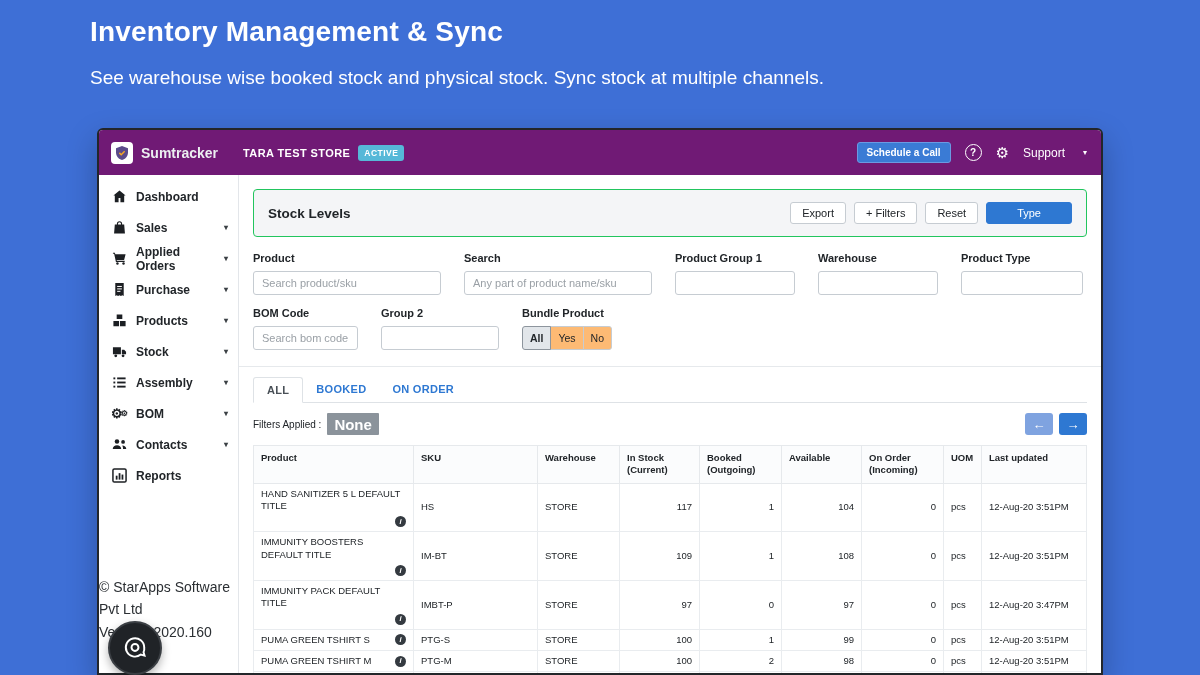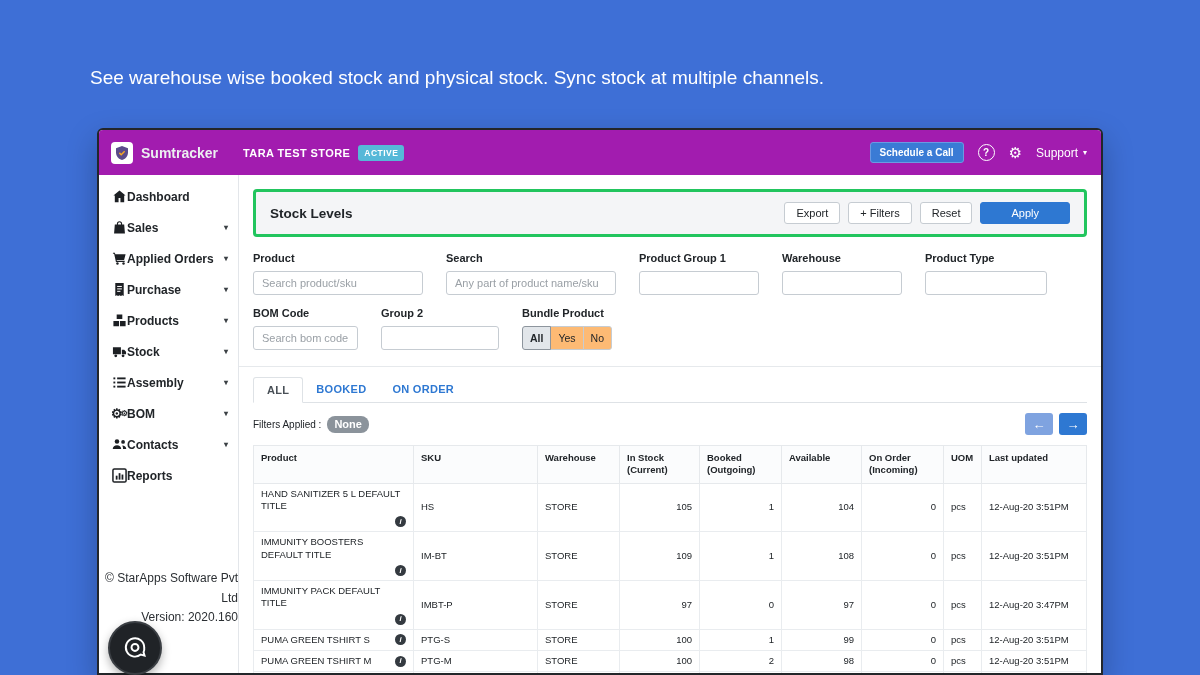--- a/index.html
+++ b/index.html
@@ -10,77 +10,77 @@
   
   .hero-title{position:absolute;left:90px;top:16px;color:#fff;font-size:28px;font-weight:700;letter-spacing:.2px}
   .hero-sub{position:absolute;left:90px;top:67px;color:#fff;font-size:19px;font-weight:500}
 
   
   .window{position:absolute;left:97px;top:128px;width:1006px;height:547px;background:#fff;
           border:2px solid #23262a;border-radius:6px 6px 0 0;overflow:hidden;display:flex;flex-direction:column;
           box-shadow:0 12px 30px rgba(0,0,0,.25)}
 
   
-  .navbar{height:45px;min-height:45px;background:#a21caf;display:flex;align-items:center;color:#fff}
+  .navbar{height:45px;min-height:45px;background:#701a75;display:flex;align-items:center;color:#fff}
   .brand{display:flex;align-items:center;gap:8px;width:140px;padding-left:12px}
   .logo{width:22px;height:22px;border-radius:4px;background:#fff;display:flex;align-items:center;justify-content:center}
   .logo svg{width:16px;height:16px}
   .brand-name{font-size:14px;font-weight:600;color:#eceff1}
   .store{display:flex;align-items:center;gap:8px;margin-left:4px}
   .store-name{font-size:11px;font-weight:700;letter-spacing:.4px}
   .badge-active{font-size:8.5px;font-weight:700;background:#56b8d8;color:#fff;padding:3px 6px;border-radius:3px;letter-spacing:.5px}
   .nav-right{margin-left:auto;display:flex;align-items:center;gap:14px;padding-right:14px}
   .btn-schedule{background:#3a7bd5;border:1px solid #6b9ae2;color:#fff;font-size:10px;font-weight:600;padding:4px 9px;border-radius:3px;font-family:inherit;cursor:pointer}
   .help{width:17px;height:17px;border-radius:50%;border:1.5px solid #fff;display:flex;align-items:center;justify-content:center;font-size:10px;font-weight:700;cursor:pointer}
   .gear{font-size:15px;line-height:1;cursor:pointer}
-  .support{font-size:12px;display:flex;gap:5px;align-items:center;cursor:pointer}
+  .support{font-size:12px;display:flex;gap:18px;align-items:center;cursor:pointer}
   .support .caret{font-size:8px}
 
   
   .win-body{flex:1;display:flex;min-height:0;background:#fff}
   .sidebar{width:140px;min-width:140px;border-right:1px solid #e3e6ea;position:relative;background:#fff;padding-top:6px}
-  .side-item{display:flex;align-items:center;gap:0;padding:0 10px 0 13px;height:31px;font-size:12px;font-weight:600;color:#212529;cursor:pointer}
+  .side-item{display:flex;align-items:center;gap:9px;padding:0 10px 0 13px;height:31px;font-size:12px;font-weight:600;color:#212529;cursor:pointer}
   .s-ico{width:15px;height:15px;display:flex;align-items:center;justify-content:center;color:#1c1f23}
   .s-ico svg{width:15px;height:15px;fill:currentColor}
   .s-caret{margin-left:auto;font-size:8px;color:#3b4045}
-  .side-footer{position:absolute;bottom:46px;left:0;right:0;text-align:right;font-size:12px;color:#2b2f33;line-height:1.6}
+  .side-footer{position:absolute;bottom:30px;left:0;right:0;text-align:left;font-size:14px;color:#2b2f33;line-height:1.6}
 
   
   .content{flex:1;overflow:hidden;display:flex;flex-direction:column;background:#fff}
-  .page-head{margin:14px 14px 0;background:#f4f5f7;border:3px solid #22c55e;border-radius:4px;height:48px;min-height:48px;display:flex;align-items:center;padding:0 14px}
+  .page-head{margin:14px 14px 0;background:#f4f5f7;border:1px solid #22c55e;border-radius:4px;height:48px;min-height:48px;display:flex;align-items:center;padding:0 14px}
   .page-title{font-size:13.5px;font-weight:700;color:#212529}
   .head-actions{margin-left:auto;display:flex;gap:8px}
   .btn{font-size:11px;border-radius:3px;border:1px solid #c6ccd2;background:#fff;color:#212529;padding:4px 11px;font-family:inherit;cursor:pointer}
   .btn-apply{background:#2e78d2;border-color:#2e78d2;color:#fff;padding:4px 30px}
 
   
   .filter-area{padding:15px 14px 0}
   .f-row{display:flex;gap:23px}
   .f-row + .f-row{margin-top:12px}
   .f-field{display:flex;flex-direction:column}
   .f-label{font-size:11px;font-weight:700;color:#212529;margin-bottom:7px}
   .f-input{height:24px;border:1px solid #c6ccd2;border-radius:3px;padding:0 8px;font-size:11px;font-family:inherit;color:#212529;outline:none}
   .f-input::placeholder{color:#9aa0a6}
-  .w188{width:170px}.w120{width:120px}.w122{width:122px}.w115{width:105px}.w118{width:118px}
+  .w188{width:188px}.w120{width:120px}.w122{width:122px}.w115{width:105px}.w118{width:118px}
   .seg{display:flex}
   .seg-btn{height:24px;min-width:27px;padding:0 7px;font-size:10.5px;border:1px solid #c6ccd2;background:#fdba74;font-family:inherit;margin-left:-1px;cursor:pointer;color:#212529}
   .seg-btn:first-child{margin-left:0;border-radius:3px 0 0 3px}
   .seg-btn:last-child{border-radius:0 3px 3px 0}
   .seg-btn.sel{background:#e2e6ea;border-color:#8d959d;font-weight:700;position:relative;z-index:1}
 
   
   .tabs-wrap{margin-top:16px;border-top:1px solid #e6e9ec;padding:10px 14px 0}
   .tabs{display:flex;border-bottom:1px solid #dee2e6}
   .tab{font-size:11px;font-weight:600;padding:6px 13px;margin-bottom:-1px;color:#2e78d2;cursor:pointer;letter-spacing:.3px}
   .tab.active{color:#495057;background:#fff;border:1px solid #dee2e6;border-bottom-color:#fff;border-radius:3px 3px 0 0}
 
   
   .meta-row{display:flex;align-items:center;margin-top:10px;padding:0 14px}
   .fa-label{font-size:10px;color:#212529}
-  .badge-none{background:#8b939b;color:#fff;font-size:11px;font-weight:600;padding:2.5px 7px;border-radius:8px;margin-left:6px}
+  .badge-none{background:#8b939b;color:#fff;font-size:15px;font-weight:600;padding:2.5px 7px;border-radius:1px;margin-left:6px}
   .pager{margin-left:auto;display:flex;gap:6px}
   .page-btn{width:28px;height:22px;border:none;border-radius:3px;color:#fff;font-size:13px;line-height:1;display:flex;align-items:center;justify-content:center;cursor:pointer;font-family:inherit}
   .page-btn.prev{background:#7fa3e0}
   .page-btn.next{background:#2e78d2}
 
   
   .table-wrap{margin:10px 14px 0;overflow:hidden}
   table{width:100%;border-collapse:collapse;table-layout:fixed}
   th{font-size:9.5px;font-weight:700;color:#212529;text-align:left;padding:6px 7px;border:1px solid #e6e9ec;background:#fbfcfd;vertical-align:top;line-height:1.3}
   td{font-size:9.5px;color:#212529;padding:4px 7px;border:1px solid #e9ecef;vertical-align:middle;line-height:1.3;word-wrap:break-word}
@@ -90,20 +90,21 @@
 
   
   .chat-bubble{position:absolute;left:108px;top:621px;width:54px;height:54px;border-radius:50%;background:#202327;border:2px solid #3a3e43;display:flex;align-items:center;justify-content:center;cursor:pointer;box-shadow:0 4px 10px rgba(0,0,0,.3)}
   .chat-bubble svg{width:26px;height:26px}
 </style>
 </head>
 <body>
 
 <div class="stage">
 
+  <div class="hero-title">Inventory Management &amp; Sync</div>
   <div class="hero-sub">See warehouse wise booked stock and physical stock. Sync stock at multiple channels.</div>
 
   <div class="window">
 
     <div class="navbar">
       <div class="brand">
         <span class="logo">
             <svg viewBox="0 0 24 24">
               <path d="M12 1.5 21 5v6.2c0 5.4-3.8 10-9 11.3-5.2-1.3-9-5.9-9-11.3V5z" fill="#5b4b8a"></path>
               <path d="M8 11.8l2.8 2.8 5.2-5.2" stroke="#f6a623" stroke-width="2.2" fill="none"></path>
@@ -243,21 +244,21 @@
       </aside>
 
       <main class="content">
 
         <div class="page-head">
           <span class="page-title">Stock Levels</span>
           <div class="head-actions">
             <button class="btn">Export</button>
             <button class="btn">+ Filters</button>
             <button class="btn">Reset</button>
-            <button class="btn btn-apply">Apply</button>
+            <button class="btn btn-apply">Type</button>
           </div>
         </div>
 
         <div class="filter-area">
           <div class="f-row">
             <div class="f-field">
               <span class="f-label">Product</span>
               <input class="f-input w188" placeholder="Search product/sku" style="">
             </div>
             <div class="f-field">
@@ -343,21 +344,21 @@
             <tbody>
                 <tr>
                   <td>
                     <div class="prod-cell">
                       <span>HAND SANITIZER 5 L DEFAULT TITLE</span>
                       <span class="info-dot">i</span>
                     </div>
                   </td>
                   <td>HS</td>
                   <td>STORE</td>
-                  <td class="num">105</td>
+                  <td class="num">117</td>
                   <td class="num">1</td>
                   <td class="num">104</td>
                   <td class="num">0</td>
                   <td>pcs</td>
                   <td>12-Aug-20 3:51PM</td>
                 </tr>
                 <tr>
                   <td>
                     <div class="prod-cell">
                       <span>IMMUNITY BOOSTERS DEFAULT TITLE</span>

